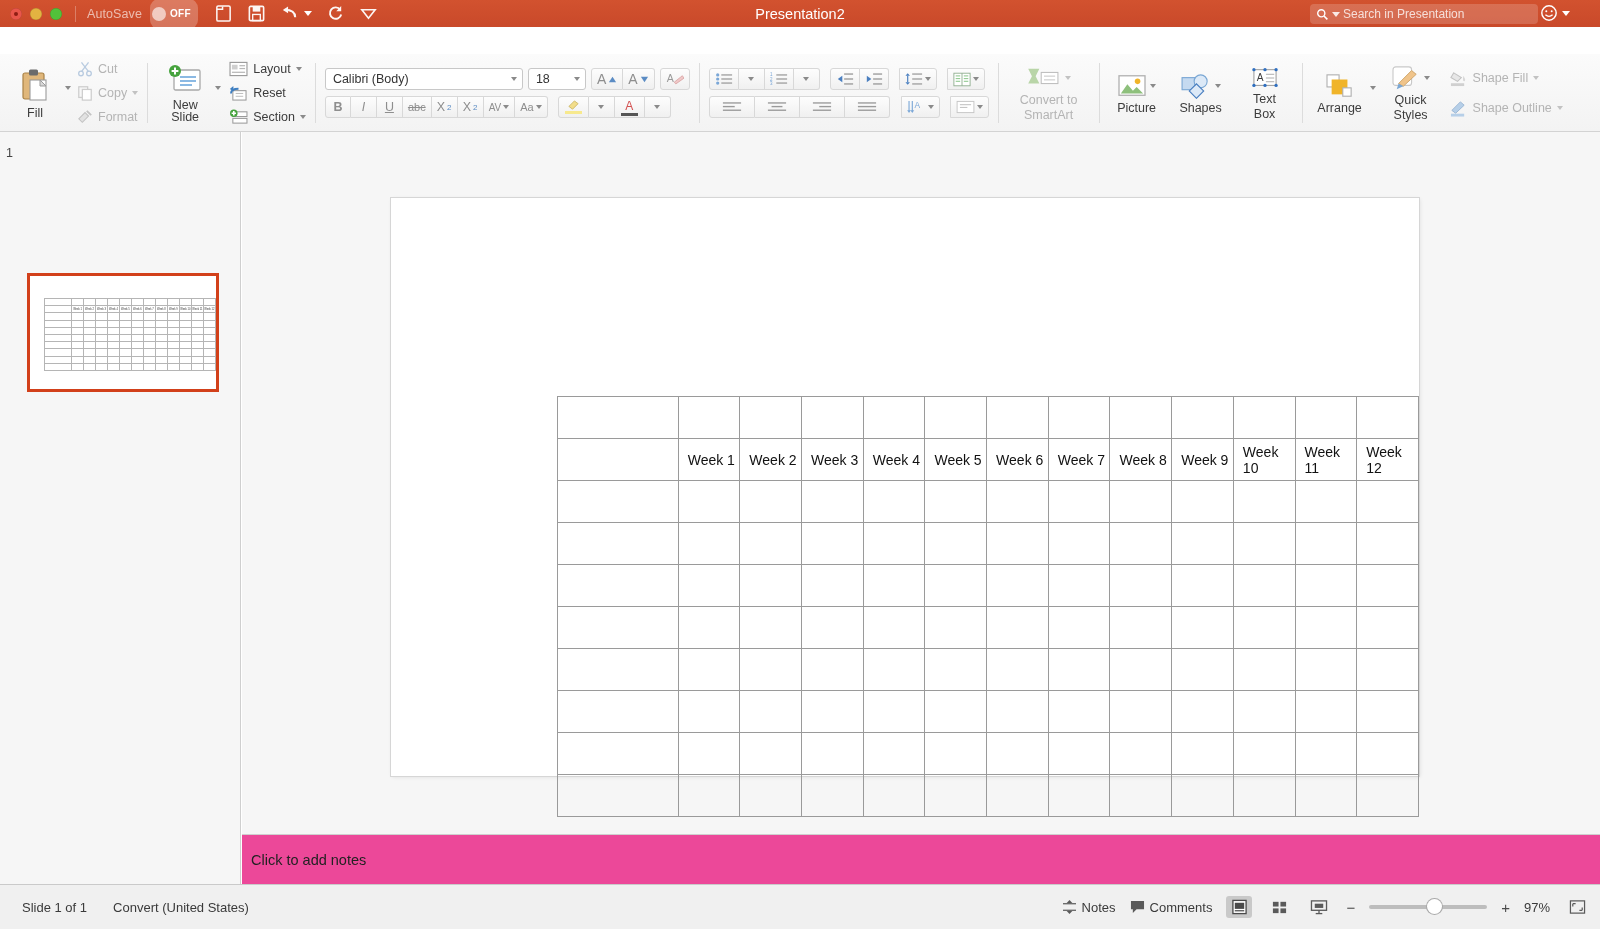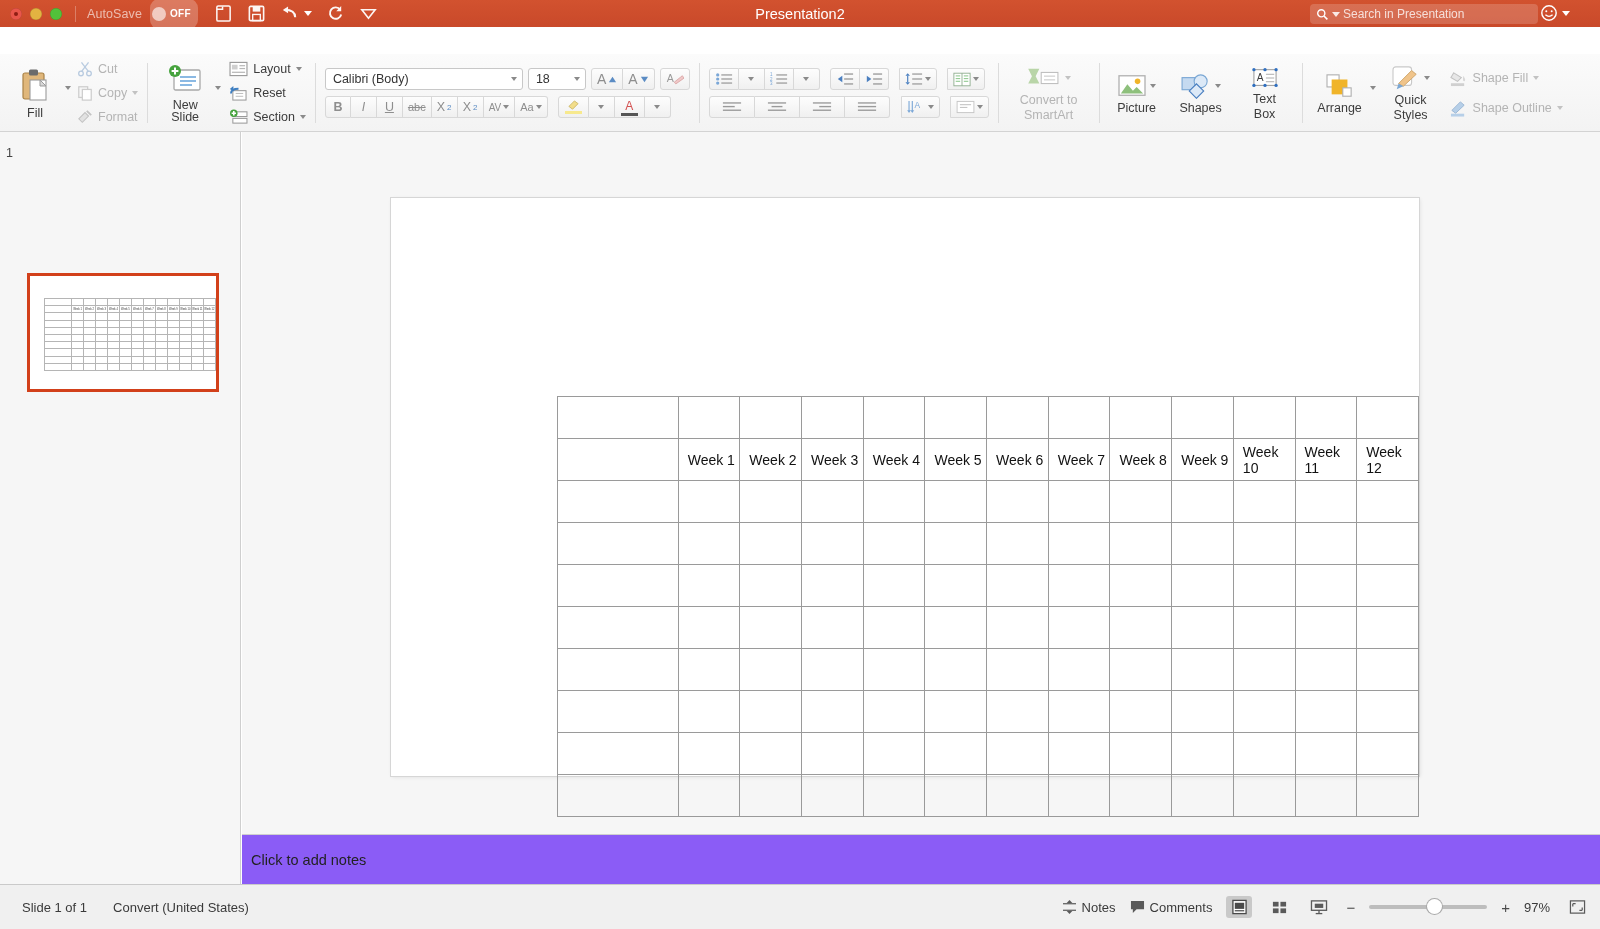--- a/index.html
+++ b/index.html
@@ -122,21 +122,21 @@
     position:absolute; top:132px; left:242px; width:1358px; height:702px;
     background:#f6f6f6;
   }
   .slide {
     position:absolute; left:149px; top:66px; width:1028px; height:578px;
     background:#fff; box-shadow: 0 0 0 1px #d6d6d6, 1px 1px 4px rgba(0,0,0,.10);
   }
 
   .notespane {
     position:absolute; top:834px; left:242px; width:1358px; height:50px;
-    background:#8b5cf6; border-top:1px solid #cfcfcf;
+    background:#ec4899; border-top:1px solid #cfcfcf;
   }
   .notes-text { position:absolute; left:9px; top:17px; font-size:14.5px; color:#222; }
 
   
   .statusbar {
     position:absolute; top:884px; left:0; width:1600px; height:45px;
     background:#f0f0f0; border-top:1px solid #cacaca;
     display:flex; align-items:center;
   }
   .sb-left { display:flex; align-items:center; gap:26px; padding-left:22px; font-size:13px; color:#3a3a3a;}

